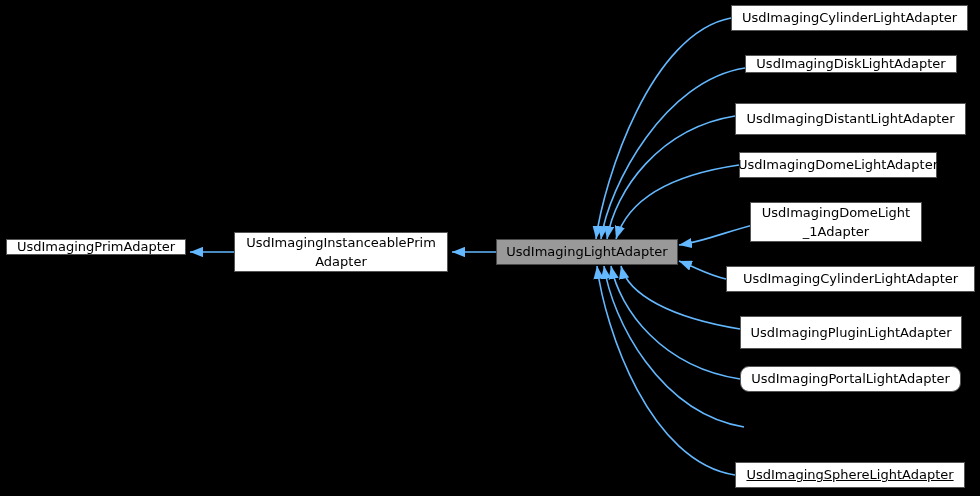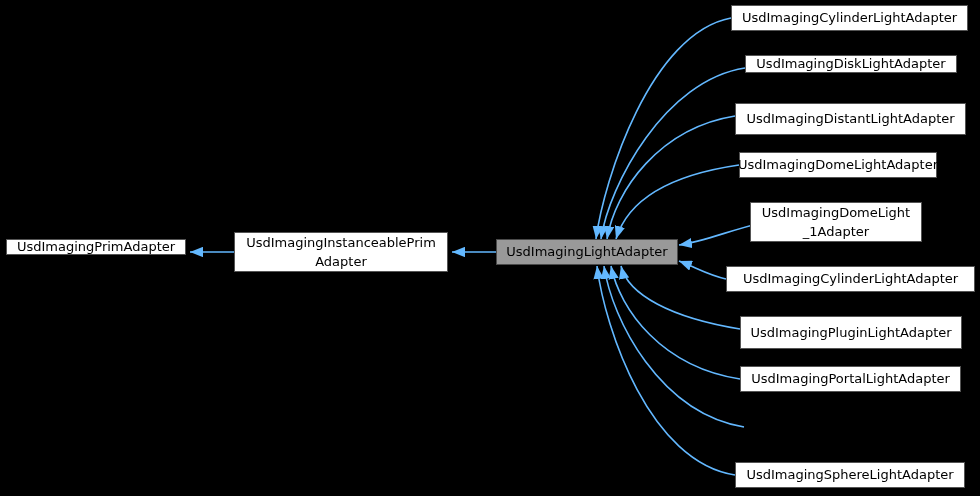--- a/index.html
+++ b/index.html
@@ -93,18 +93,18 @@
 
   <div class="node multiline" style="left:750px; top:202px; width:172px; height:40px;">
     <span>UsdImagingDomeLight</span>
     <span>_1Adapter</span>
   </div>
 
   <div class="node" style="left:726px; top:266px; width:249px; height:26px;">UsdImagingCylinderLightAdapter</div>
 
   <div class="node" style="left:740px; top:316px; width:222px; height:33px;">UsdImagingPluginLightAdapter</div>
 
-  <div class="node" style="left:740px; top:366px; width:221px; height:26px;">UsdImagingPortalLightAdapter</div>
+  <div class="node" style="left:740px; top:366px; width:221px; height:26px;border-radius:9px;">UsdImagingPortalLightAdapter</div>
 
 
-  <div class="node" style="left:735px; top:462px; width:230px; height:26px;">UsdImagingSphereLightAdapter</div>
+  <div class="node" style="left:735px; top:462px; width:230px; height:26px;text-decoration:underline;">UsdImagingSphereLightAdapter</div>
 
 </div>
 
 </body></html>

